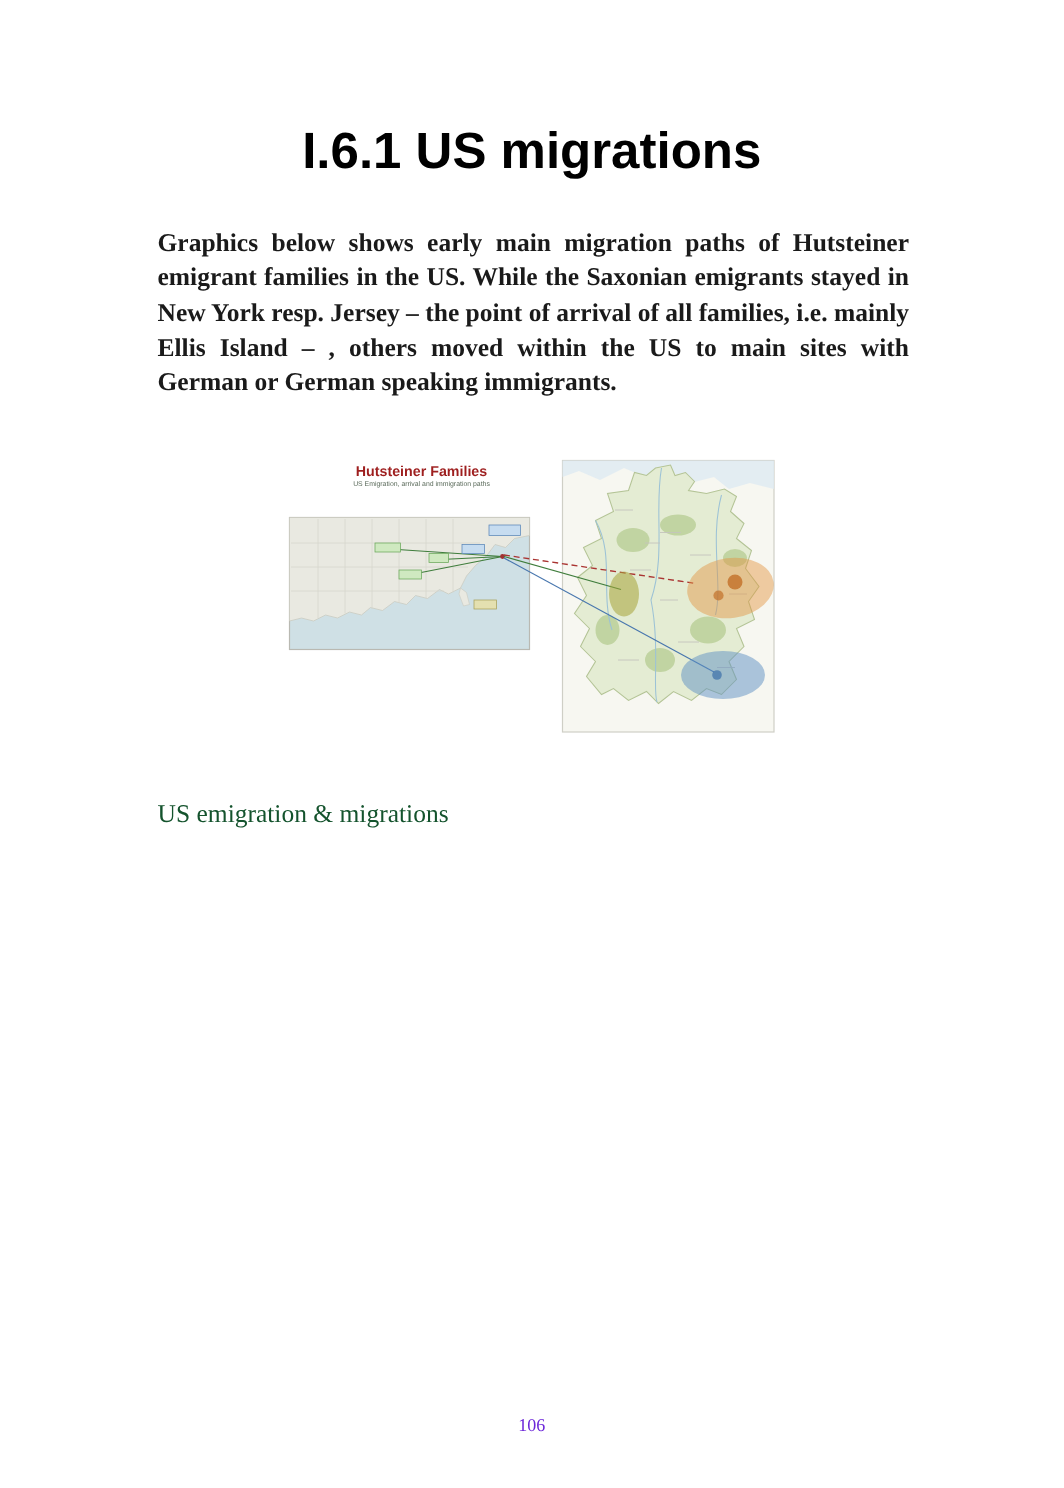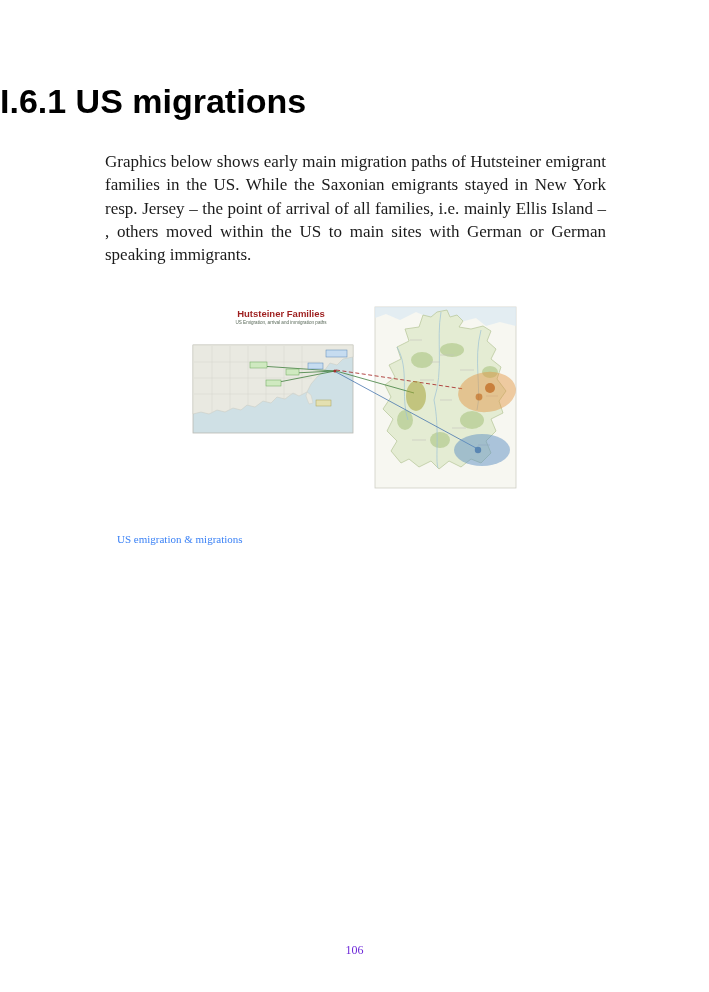--- a/index.html
+++ b/index.html
@@ -11,47 +11,48 @@
     margin: 0 auto;
     background: #ffffff;
     font-family: "Liberation Serif", serif;
     overflow: hidden;
   }
   .doc-title {
     position: absolute;
     top: 82px;
     left: 0;
     width: 100%;
-    text-align: left;
+    text-align: center;
     font-family: "Liberation Sans", sans-serif;
     font-weight: bold;
     font-size: 34px;
     color: #000000;
   }
   .body-text {
     position: absolute;
     top: 150px;
     left: 105px;
     width: 501px;
     font-size: 17px;
     line-height: 23.3px;
     text-align: justify;
     color: #1a1a1a;
+    font-weight: bold;
   }
   .figure-svg {
     position: absolute;
     top: 300px;
     left: 190px;
   }
   .fig-caption {
     position: absolute;
     top: 533px;
-    left: 117px;
-    font-size: 11px;
-    color: #3b82f6;
+    left: 105px;
+    font-size: 17px;
+    color: #14532d;
   }
   .page-number {
     position: absolute;
     top: 943px;
     left: 0;
     width: 100%;
     text-align: center;
     font-size: 12px;
     color: #6d28d9;
   }

